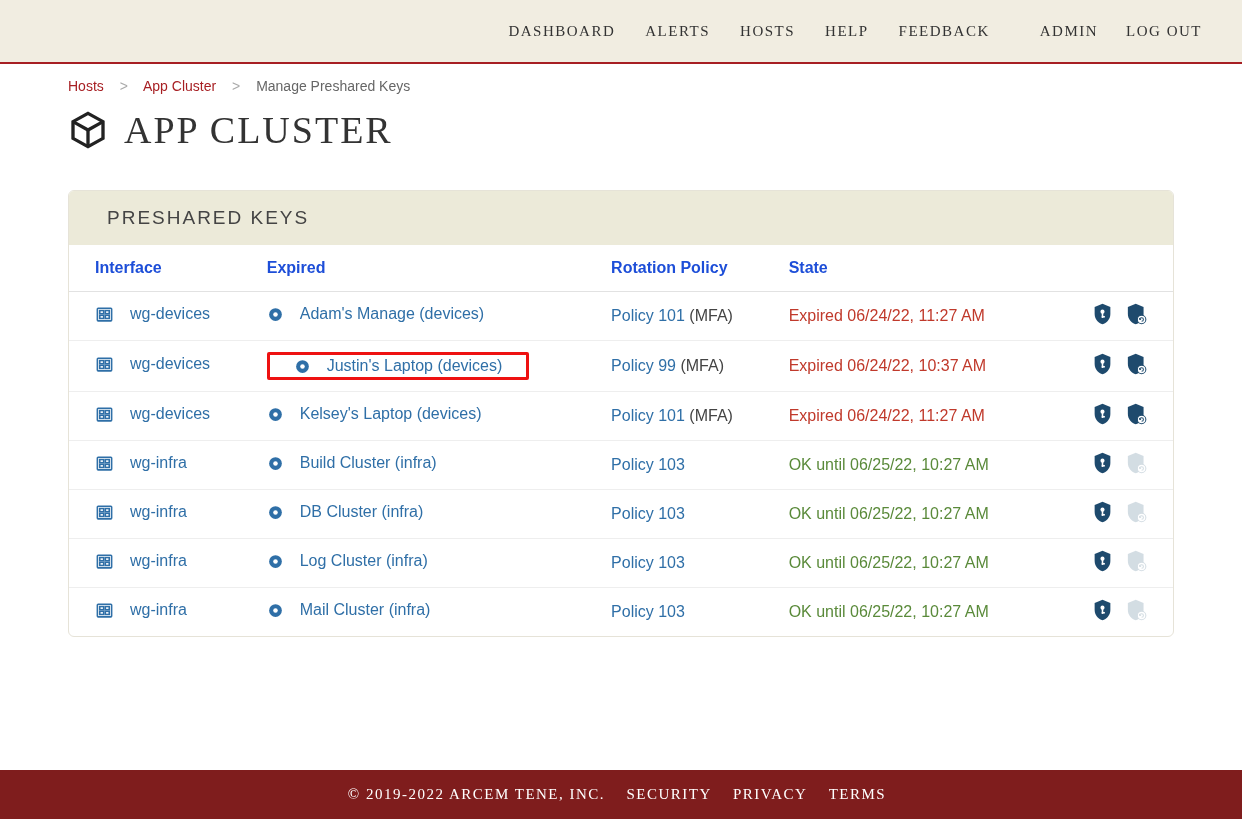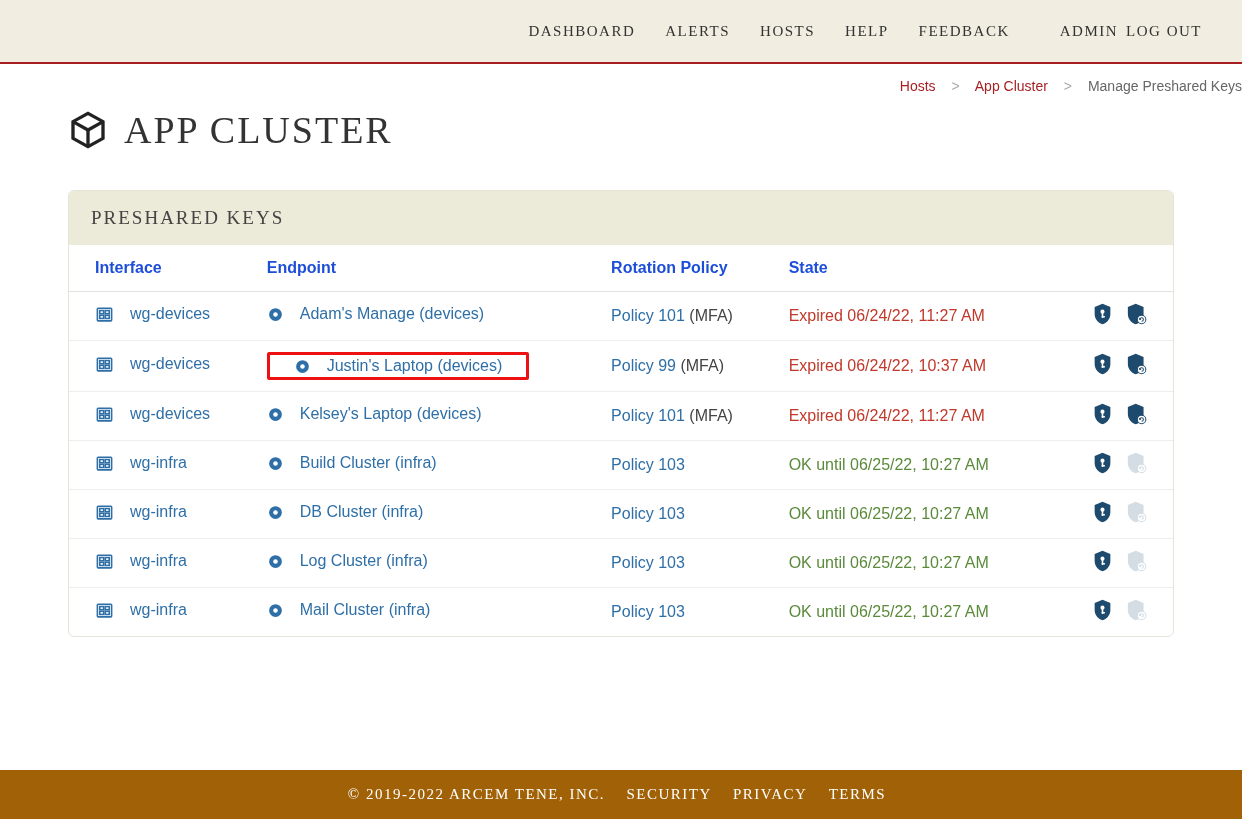--- a/index.html
+++ b/index.html
@@ -3,47 +3,47 @@
 <meta charset="utf-8">
 <style>
 * { box-sizing: border-box; margin: 0; padding: 0; }
 body { font-family: Georgia, 'Times New Roman', serif; background: #fff; color: #333; min-height: 819px; display: flex; flex-direction: column; }
 .topbar { background: #f1ede1; border-bottom: 2px solid #a71f23; height: 64px; display: flex; align-items: center; padding: 0 40px 0 58px; }
 .brand { display: flex; align-items: center; gap: 14px; }
 .brand-text { font-family: 'Trajan Pro', 'Palatino Linotype', Georgia, serif; letter-spacing: 3px; font-size: 25px; color: #a71f23; font-weight: 400; }
 .brand-logo { width: 42px; height: 42px; }
 .nav { margin-left: auto; display: flex; gap: 30px; font-family: 'Palatino Linotype', Georgia, serif; }
 .nav a { color: #333; text-decoration: none; letter-spacing: 1.5px; font-size: 15px; }
-.nav2 { margin-left: 50px; display: flex; gap: 8px; font-family: 'Palatino Linotype', Georgia, serif; }
+.nav2 { margin-left: 50px; display: flex; gap: 28px; font-family: 'Palatino Linotype', Georgia, serif; }
 .nav2 a { color: #333; text-decoration: none; letter-spacing: 1.5px; font-size: 15px; }
-.crumbs { padding: 14px 0 8px 68px; font-family: Arial, sans-serif; font-size: 14px; color: #666; text-align: right; }
+.crumbs { padding: 14px 0 8px 68px; font-family: Arial, sans-serif; font-size: 14px; color: #666; }
 .crumbs a { color: #a71f23; text-decoration: none; }
 .crumbs .sep { margin: 0 12px; color: #aaa; }
 .page { flex: 1; padding: 0 68px 40px 68px; }
 .title-row { display: flex; align-items: center; gap: 16px; margin: 6px 0 38px 0; }
 .cube { width: 40px; height: 40px; }
 .page-title { font-family: 'Trajan Pro', 'Palatino Linotype', Georgia, serif; font-size: 38px; letter-spacing: 2px; color: #333; font-weight: 400; }
 .panel { border: 1px solid #e6e3d8; border-radius: 6px; overflow: hidden; }
-.panel-head { background: #ecead9; padding: 16px 22px; font-family: Liberation Serif, serif; letter-spacing: 2px; font-size: 19px; color: #444; }
+.panel-head { background: #ecead9; padding: 16px 38px; font-family: Liberation Sans, sans-serif; letter-spacing: 2px; font-size: 19px; color: #444; }
 table { width: 100%; border-collapse: collapse; font-family: 'Segoe UI', Arial, sans-serif; font-size: 16px; }
 th { text-align: left; font-weight: 700; padding: 14px 14px; border-bottom: 1px solid #e2e2e2; color: #1d4ed8; }
 th:first-child { padding-left: 26px; }
 td { padding: 11px 14px; border-bottom: 1px solid #eee; vertical-align: middle; }
 td:first-child { padding-left: 26px; }
 tr:last-child td { border-bottom: none; }
 .link { color: #2f6fa7; text-decoration: none; }
 .cell-flex { display: inline-flex; align-items: center; gap: 16px; }
 .state-exp { color: #c0392b; }
 .state-ok { color: #5a8a3a; }
 .suffix { color: #444; }
 .actions { text-align: right; white-space: nowrap; padding-right: 26px; }
 .act-ico { display: inline-block; margin-left: 14px; vertical-align: middle; }
 .disabled-ico { opacity: 0.45; }
 .highlight-box { border: 3px solid #e11; padding: 2px 24px; border-radius: 2px; display: inline-flex; align-items: center; gap: 10px; }
-footer { background: #a16207; padding: 16px 0; text-align: center; font-family: 'Palatino Linotype', Georgia, serif; letter-spacing: 1.5px; font-size: 15px; color: #fff; }
+footer { background: #7f1d1d; padding: 16px 0; text-align: center; font-family: 'Palatino Linotype', Georgia, serif; letter-spacing: 1.5px; font-size: 15px; color: #fff; }
 footer a { color: #fff; text-decoration: none; margin: 0 8px; }
 footer .copy { margin-right: 8px; }
 .ico-iface { width: 19px; height: 19px; flex-shrink: 0; }
 .ico-ep { width: 17px; height: 17px; flex-shrink: 0; }
 </style>
 </head>
 <body>
 
 <header class="topbar">
   <nav class="nav">
@@ -76,21 +76,21 @@
     </svg>
     <h1 class="page-title">APP CLUSTER</h1>
   </div>
 
   <section class="panel">
     <div class="panel-head">PRESHARED KEYS</div>
     <table>
       <thead>
         <tr>
           <th>Interface</th>
-          <th>Endpoint</th>
+          <th>Expired</th>
           <th>Rotation Policy</th>
           <th>State</th>
           <th></th>
         </tr>
       </thead>
       <tbody id="rows">
           <tr>
             <td><a href="#" class="link cell-flex">
                 <svg class="ico-iface" viewBox="0 0 24 24" fill="none" stroke="#2f6fa7" stroke-width="2">
                   <rect x="3" y="4" width="18" height="16" rx="1"></rect>

